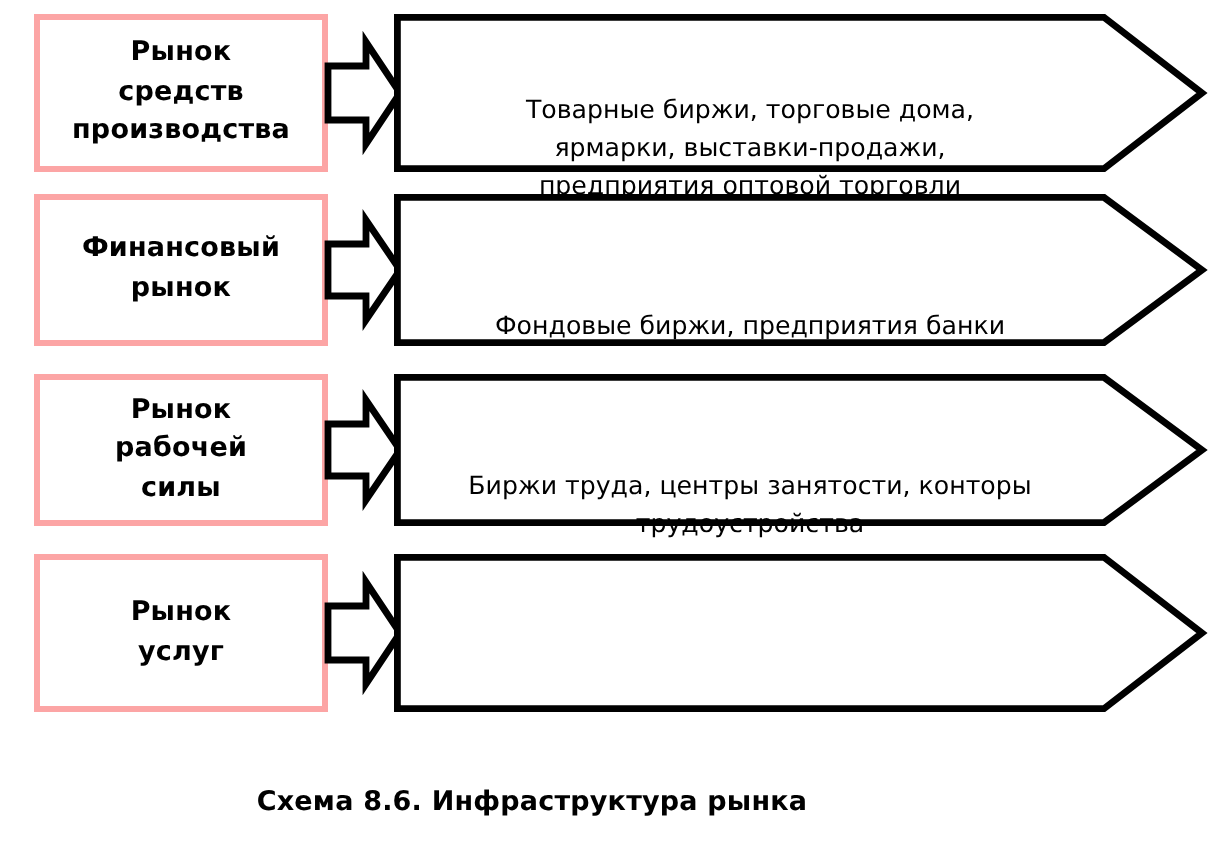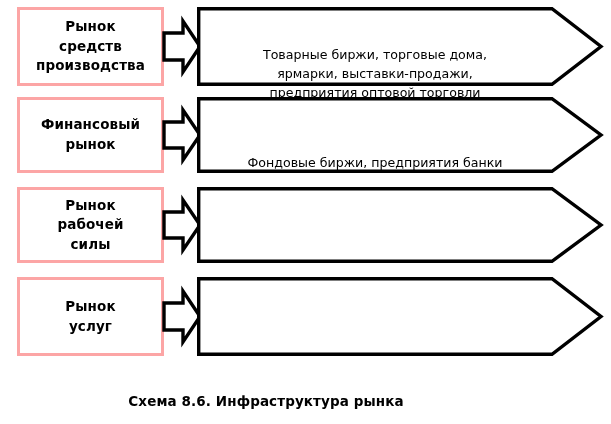--- a/index.html
+++ b/index.html
@@ -159,20 +159,23 @@
     </div>
     <div class="connector" style="top:0; height:76px;">
       <svg viewBox="0 0 40 76" preserveAspectRatio="none">
         <polygon points="2,25 21,25 21,13 38,38 21,63 21,51 2,51" fill="#ffffff" stroke="#000000" stroke-width="3.4" stroke-linejoin="miter"></polygon>
       </svg>
     </div>
     <div class="banner" style="top:0; height:76px;">
       <svg viewBox="0 0 406 76" preserveAspectRatio="none">
         <polygon points="1.7,1.7 355,1.7 404,38 355,74.3 1.7,74.3" fill="#ffffff" stroke="#000000" stroke-width="3.4" stroke-linejoin="miter"></polygon>
       </svg>
+      <div class="banner-text">
+        <span>Биржи труда, центры занятости, конторы<br>трудоустройства</span>
+      </div>
     </div>
   </div>
 
   <div class="row" style="top:277px; height:79px;">
     <div class="left-box" style="top:0; height:79px;">
       <div class="left-box-label">Рынок<br>услуг</div>
     </div>
     <div class="connector" style="top:0; height:79px;">
       <svg viewBox="0 0 40 79" preserveAspectRatio="none">
         <polygon points="2,26 21,26 21,14 38,39.5 21,65 21,53 2,53" fill="#ffffff" stroke="#000000" stroke-width="3.4" stroke-linejoin="miter"></polygon>

